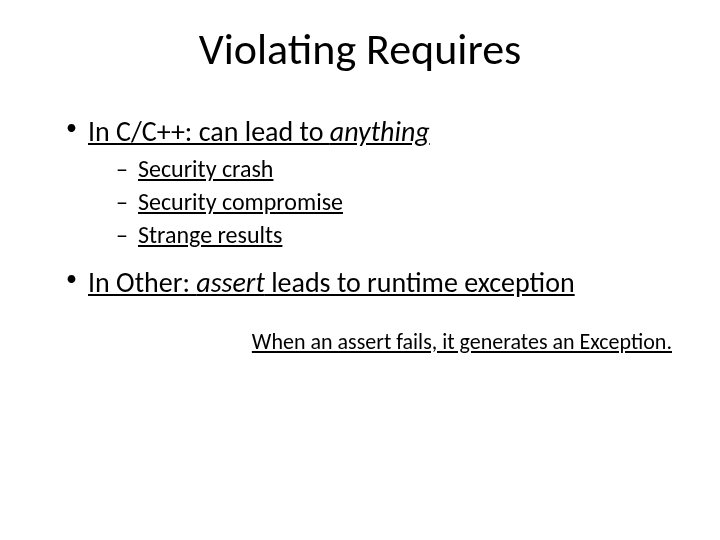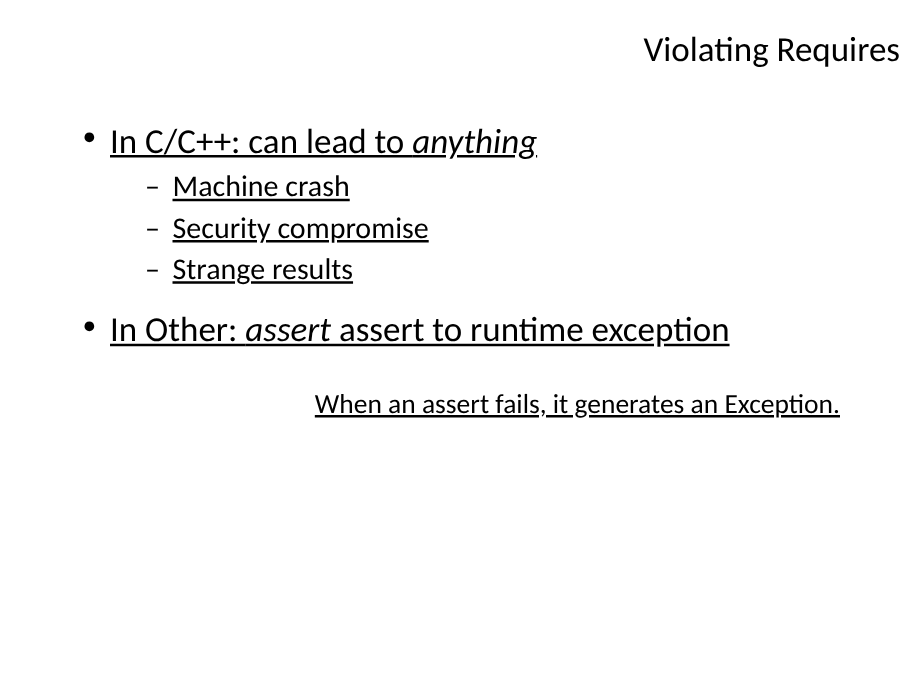--- a/index.html
+++ b/index.html
@@ -1,18 +1,18 @@
 <!DOCTYPE html>
 <html><head>
 <meta charset="utf-8">
 <style>
   html,body{margin:0;padding:0;width:720px;height:540px;background:#fff;
     font-family:Calibri,"Segoe UI",Arial,sans-serif;color:#000;}
   .slide{width:720px;height:540px;position:relative;box-sizing:border-box;}
-  .title{font-size:28px;text-align:right;margin-top:22px;letter-spacing:0px;}
+  .title{font-size:44px;text-align:center;margin-top:22px;letter-spacing:0px;}
   .body{margin:38px 48px 0 62px;text-decoration:underline;}
   ul.b1{list-style:none;padding:0;margin:0;}
   ul.b1>li{position:relative;padding-left:26px;font-size:28px;line-height:1.25;
     margin-bottom:6px;}
   ul.b1>li::before{content:"•";position:absolute;left:4px;top:0;font-size:22px;}
   ul.b2{list-style:none;padding:0;margin:4px 0 14px 28px;}
   ul.b2>li{position:relative;padding-left:22px;font-size:24px;line-height:1.3;
     margin:2px 0;}
   ul.b2>li::before{content:"–";position:absolute;left:0;top:0;}
   .em{font-style:italic;}
@@ -22,27 +22,27 @@
 <body>
 
 <div class="slide">
   <div class="title">Violating Requires</div>
 
   <div class="body">
     <ul class="b1">
       <li>
         <span>In C/C++: can lead to </span><span class="em">anything</span>
         <ul class="b2">
-          <li>Machine crash</li>
+          <li>Security crash</li>
           <li>Security compromise</li>
           <li>Strange results</li>
         </ul>
       </li>
       <li>
-        <span>In Other: </span><span class="em">assert</span><span> assert to runtime exception</span>
+        <span>In Other: </span><span class="em">assert</span><span> leads to runtime exception</span>
       </li>
     </ul>
 
     <div class="note">
       <div>When an assert fails, it generates an Exception.</div>
     </div>
   </div>
 </div>
 
 </body></html>

